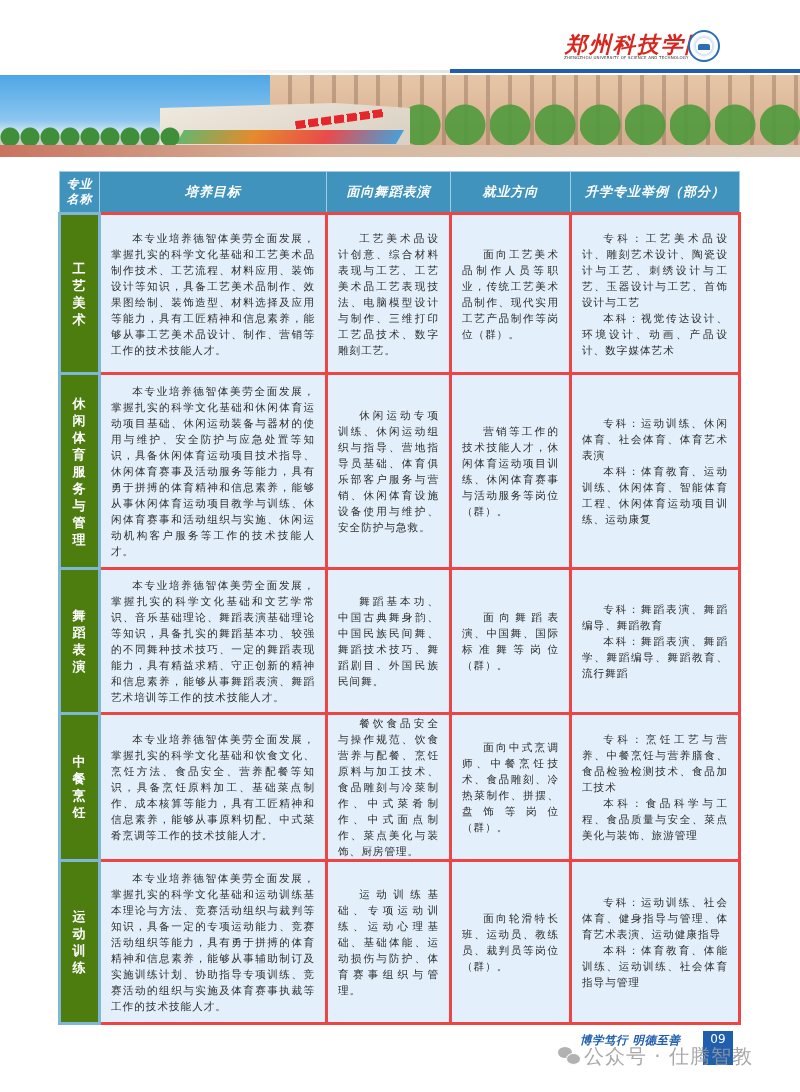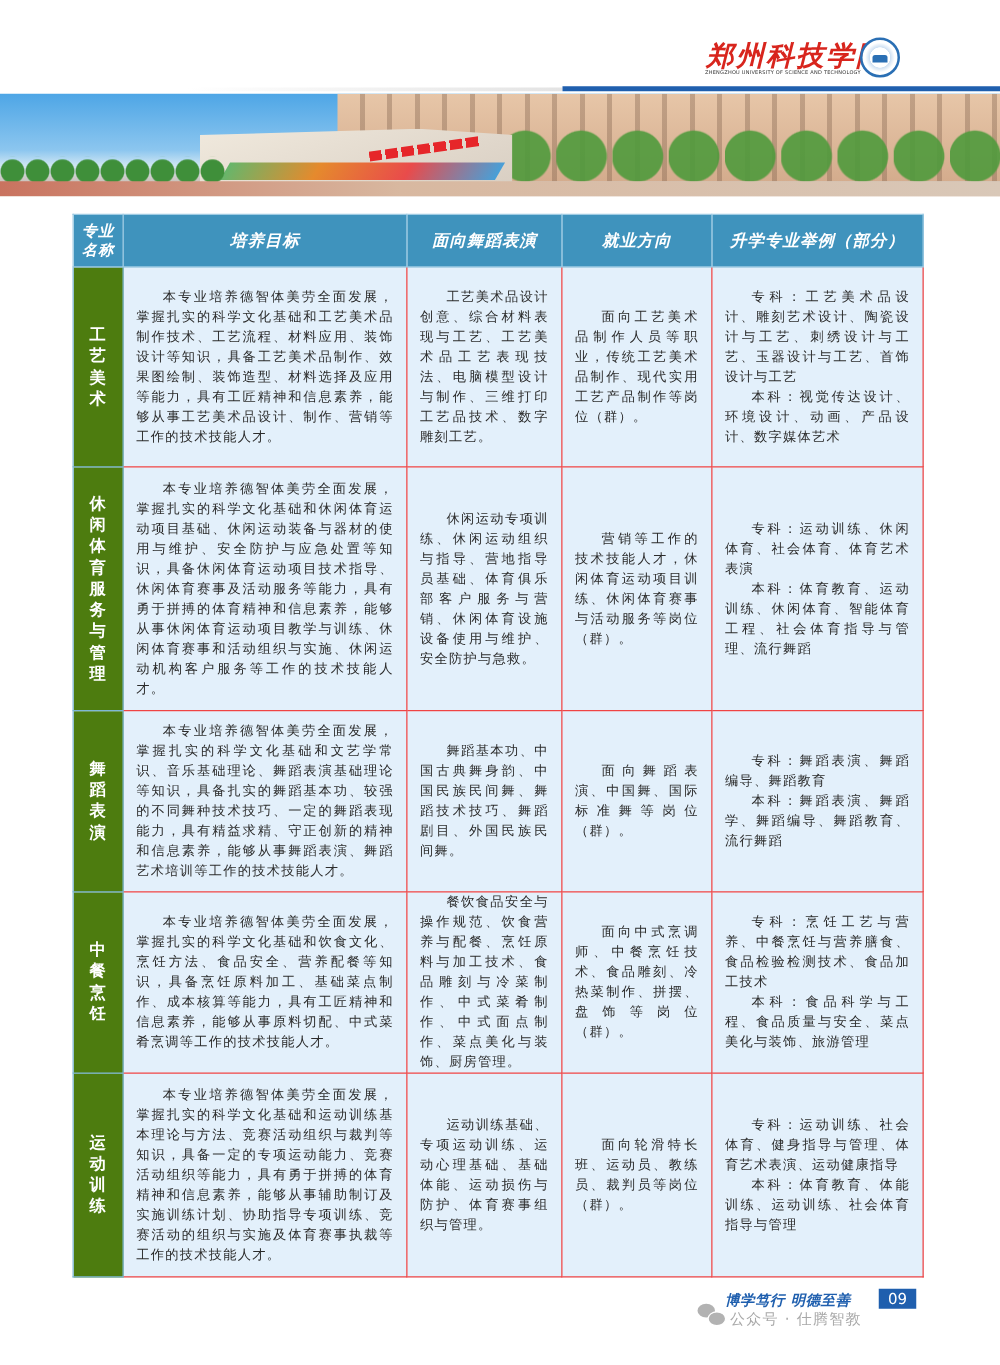--- a/index.html
+++ b/index.html
@@ -21,28 +21,28 @@
     background: repeating-linear-gradient(90deg, transparent 0 18px, rgba(120,90,70,0.35) 18px 22px); }
   .b-stand { position: absolute; left: 160px; top: 28px; width: 250px; height: 50px; background: linear-gradient(160deg, #f0e9dd, #d8cec2); clip-path: polygon(0 10%, 70% 0, 100% 10%, 100% 100%, 0 100%); }
   .b-seats { position: absolute; left: 180px; top: 55px; width: 220px; height: 14px; background: linear-gradient(90deg, #66b66b, #e58a2d, #e94b4b, #48a0d8); transform: skewX(-30deg); }
   .b-trees-l { position: absolute; left: 0; top: 50px; width: 180px; height: 22px; background: radial-gradient(circle at 10px 12px, #3f8f3a 9px, transparent 10px) 0 0/20px 22px repeat-x; }
   .b-trees-r { position: absolute; left: 400px; top: 20px; width: 400px; height: 55px; background: radial-gradient(circle at 20px 30px, #4f9a3c 20px, transparent 21px) 0 0/45px 55px repeat-x; opacity: 0.9; }
   .b-ground { position: absolute; left: 0; top: 70px; width: 800px; height: 12px; background: linear-gradient(90deg, #c9735f, #d8b8a0 40%, #d9c8b8); }
   .b-flags { position: absolute; left: 295px; top: 40px; width: 90px; height: 8px; background: repeating-linear-gradient(90deg, #e6262a 0 10px, transparent 10px 13px); transform: rotate(-8deg); }
 
   .table { position: absolute; left: 58px; top: 171px; width: 680px; border-collapse: collapse; table-layout: fixed; }
   .table th { background: #3f93bd; color: #ffffff; font-weight: bold; font-size: 13px; height: 42px; border: 1px solid #9fcbe3; letter-spacing: 1px; font-style: italic; }
-  .table td { background: #e3f0fb; border: 1px solid #ef4444; font-size: 10.6px; line-height: 16px; letter-spacing: 1px; color: #2c2c2c; vertical-align: middle; padding: 0 10px; text-align: justify; }
+  .table td { background: #e3f0fb; border: 3px solid #ef4444; font-size: 10.6px; line-height: 16px; letter-spacing: 1px; color: #2c2c2c; vertical-align: middle; padding: 0 10px; text-align: justify; }
   .table td.name { background: #4d7c0f; color: #ffffff; font-weight: bold; font-size: 13px; line-height: 17px; text-align: center; padding: 0; border-color: #7eb8d6; }
   .name-v { display: inline-block; width: 14px; word-break: break-all; }
   .th-name { font-size: 12px !important; line-height: 15px; padding: 0 4px; }
   .para { text-indent: 2em; }
   .footer-slogan { position: absolute; left: 580px; top: 1033px; font-size: 11.5px; color: #1f5fae; font-weight: bold; letter-spacing: 0.5px; font-style: italic; }
-  .page-num { position: absolute; left: 703px; top: 1031px; width: 30px; height: 16px; background: #1f5fae; color: #fff; font-size: 12px; text-align: center; line-height: 17px; }
-  .watermark { position: absolute; left: 558px; top: 1043px; font-size: 12px; color: #9a9a9a; opacity: 0.85; letter-spacing: 1px; }
+  .page-num { position: absolute; left: 703px; top: 1031px; width: 30px; height: 34px; background: #1f5fae; color: #fff; font-size: 12px; text-align: center; line-height: 17px; }
+  .watermark { position: absolute; left: 558px; top: 1043px; font-size: 20px; color: #9a9a9a; opacity: 0.85; letter-spacing: 1px; }
   .wm-icon { display: inline-block; width: 22px; height: 18px; position: relative; vertical-align: -2px; margin-right: 4px; }
   .wm-icon::before { content: ""; position: absolute; left: 0; top: 0; width: 14px; height: 11px; background: #a5a5a5; border-radius: 50%; }
   .wm-icon::after { content: ""; position: absolute; left: 8px; top: 6px; width: 13px; height: 10px; background: #a5a5a5; border-radius: 50%; border: 1px solid #fff; }
 </style>
 </head>
 <body>
 
 <div class="header">
   <div class="logo-title">郑州科技学院</div>
   <div class="logo-sub">ZHENGZHOU UNIVERSITY OF SCIENCE AND TECHNOLOGY</div>
@@ -101,21 +101,21 @@
           <p class="para">本专业培养德智体美劳全面发展，掌握扎实的科学文化基础和休闲体育运动项目基础、休闲运动装备与器材的使用与维护、安全防护与应急处置等知识，具备休闲体育运动项目技术指导、休闲体育赛事及活动服务等能力，具有勇于拼搏的体育精神和信息素养，能够从事休闲体育运动项目教学与训练、休闲体育赛事和活动组织与实施、休闲运动机构客户服务等工作的技术技能人才。</p>
         </td>
       <td>
           <p class="para">休闲运动专项训练、休闲运动组织与指导、营地指导员基础、体育俱乐部客户服务与营销、休闲体育设施设备使用与维护、安全防护与急救。</p>
         </td>
       <td>
           <p class="para">营销等工作的技术技能人才，休闲体育运动项目训练、休闲体育赛事与活动服务等岗位（群）。</p>
         </td>
       <td>
         <p class="para">专科：运动训练、休闲体育、社会体育、体育艺术表演</p>
-        <p class="para">本科：体育教育、运动训练、休闲体育、智能体育工程、社会体育指导与管理、流行舞蹈</p>
+        <p class="para">本科：体育教育、运动训练、休闲体育、智能体育工程、休闲体育运动项目训练、运动康复</p>
       </td>
     </tr>
     <tr style="height:145px">
       <td class="name"><span class="name-v">舞蹈表演</span></td>
       <td>
           <p class="para">本专业培养德智体美劳全面发展，掌握扎实的科学文化基础和文艺学常识、音乐基础理论、舞蹈表演基础理论等知识，具备扎实的舞蹈基本功、较强的不同舞种技术技巧、一定的舞蹈表现能力，具有精益求精、守正创新的精神和信息素养，能够从事舞蹈表演、舞蹈艺术培训等工作的技术技能人才。</p>
         </td>
       <td>
           <p class="para">舞蹈基本功、中国古典舞身韵、中国民族民间舞、舞蹈技术技巧、舞蹈剧目、外国民族民间舞。</p>
         </td>

